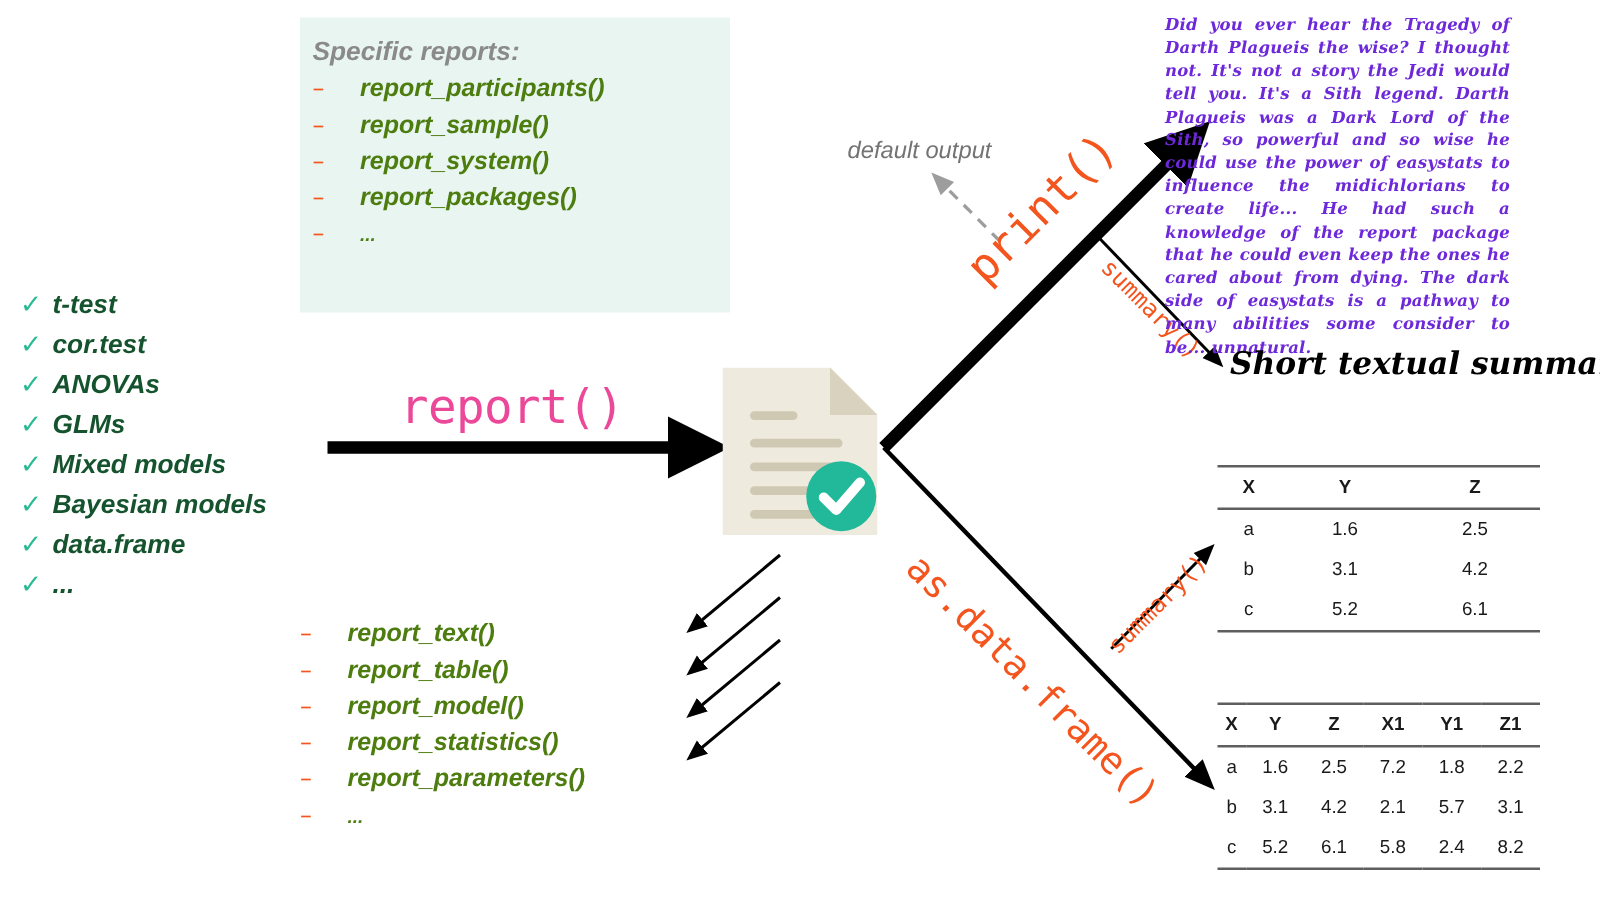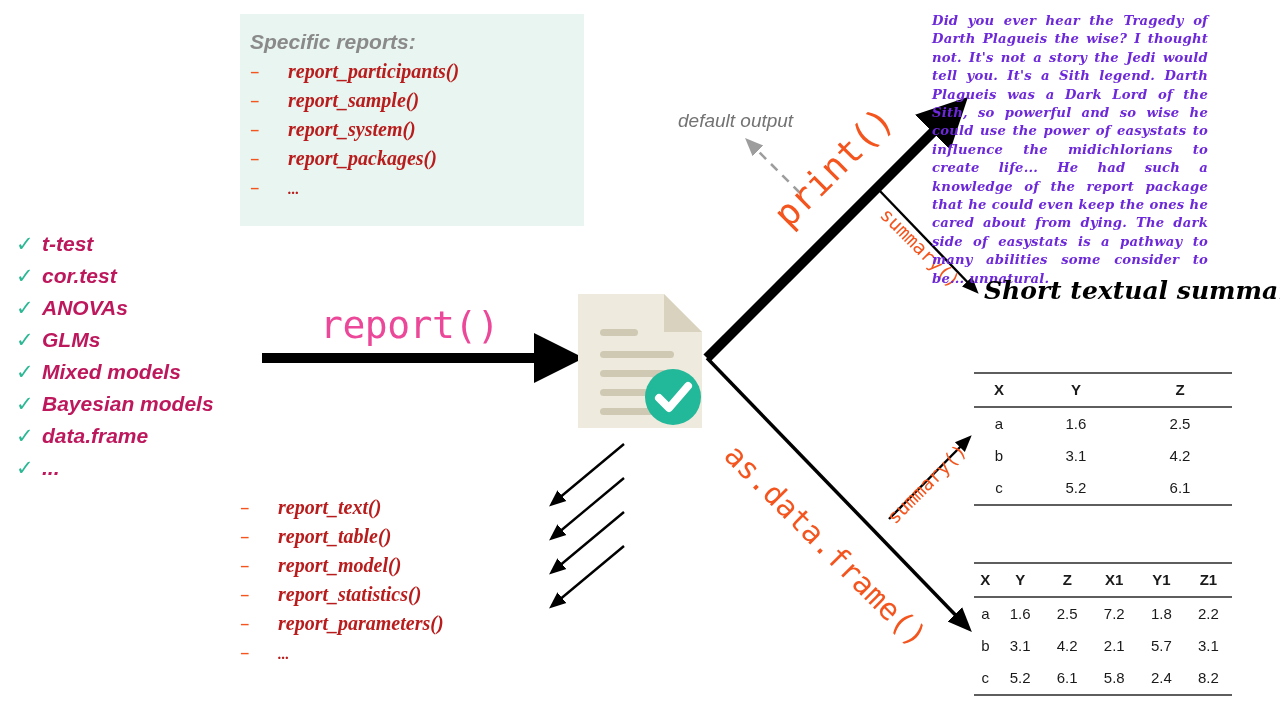--- a/index.html
+++ b/index.html
@@ -35,34 +35,34 @@
   }
   .check-mark {
     color: #29b893;
     font-size: 21px;
     width: 26px;
     flex: 0 0 26px;
     line-height: 1;
     font-family: "DejaVu Sans", sans-serif;
   }
   .check-label {
-    color: #be185d;
+    color: #14532d;
     font-size: 21px;
     font-weight: bold;
     font-style: italic;
     white-space: nowrap;
     font-family: "Liberation Sans", sans-serif;
   }
 
   
   #specific-reports-box {
     left: 240px;
     top: 14px;
     width: 344px;
-    height: 212px;
+    height: 236px;
     background: #e8f5f0;
     box-sizing: border-box;
     padding: 16px 0 0 10px;
   }
   .list-heading {
     color: #8a8a8a;
     font-size: 21px;
     font-weight: bold;
     font-style: italic;
     margin-bottom: 6px;
@@ -75,26 +75,26 @@
     height: 29px;
   }
   .fn-dash {
     color: #f4541d;
     font-size: 19px;
     width: 38px;
     flex: 0 0 38px;
     font-family: "DejaVu Sans", sans-serif;
   }
   .fn-name {
-    color: #b91c1c;
+    color: #4d7c0f;
     font-size: 20px;
     font-weight: bold;
     font-style: italic;
     white-space: nowrap;
-    font-family: Liberation Serif, serif;
+    font-family: Liberation Sans, sans-serif;
   }
   .fn-ellipsis {
     font-size: 15px;
   }
 
   #subparts-box {
     left: 240px;
     top: 496px;
     width: 360px;
   }

